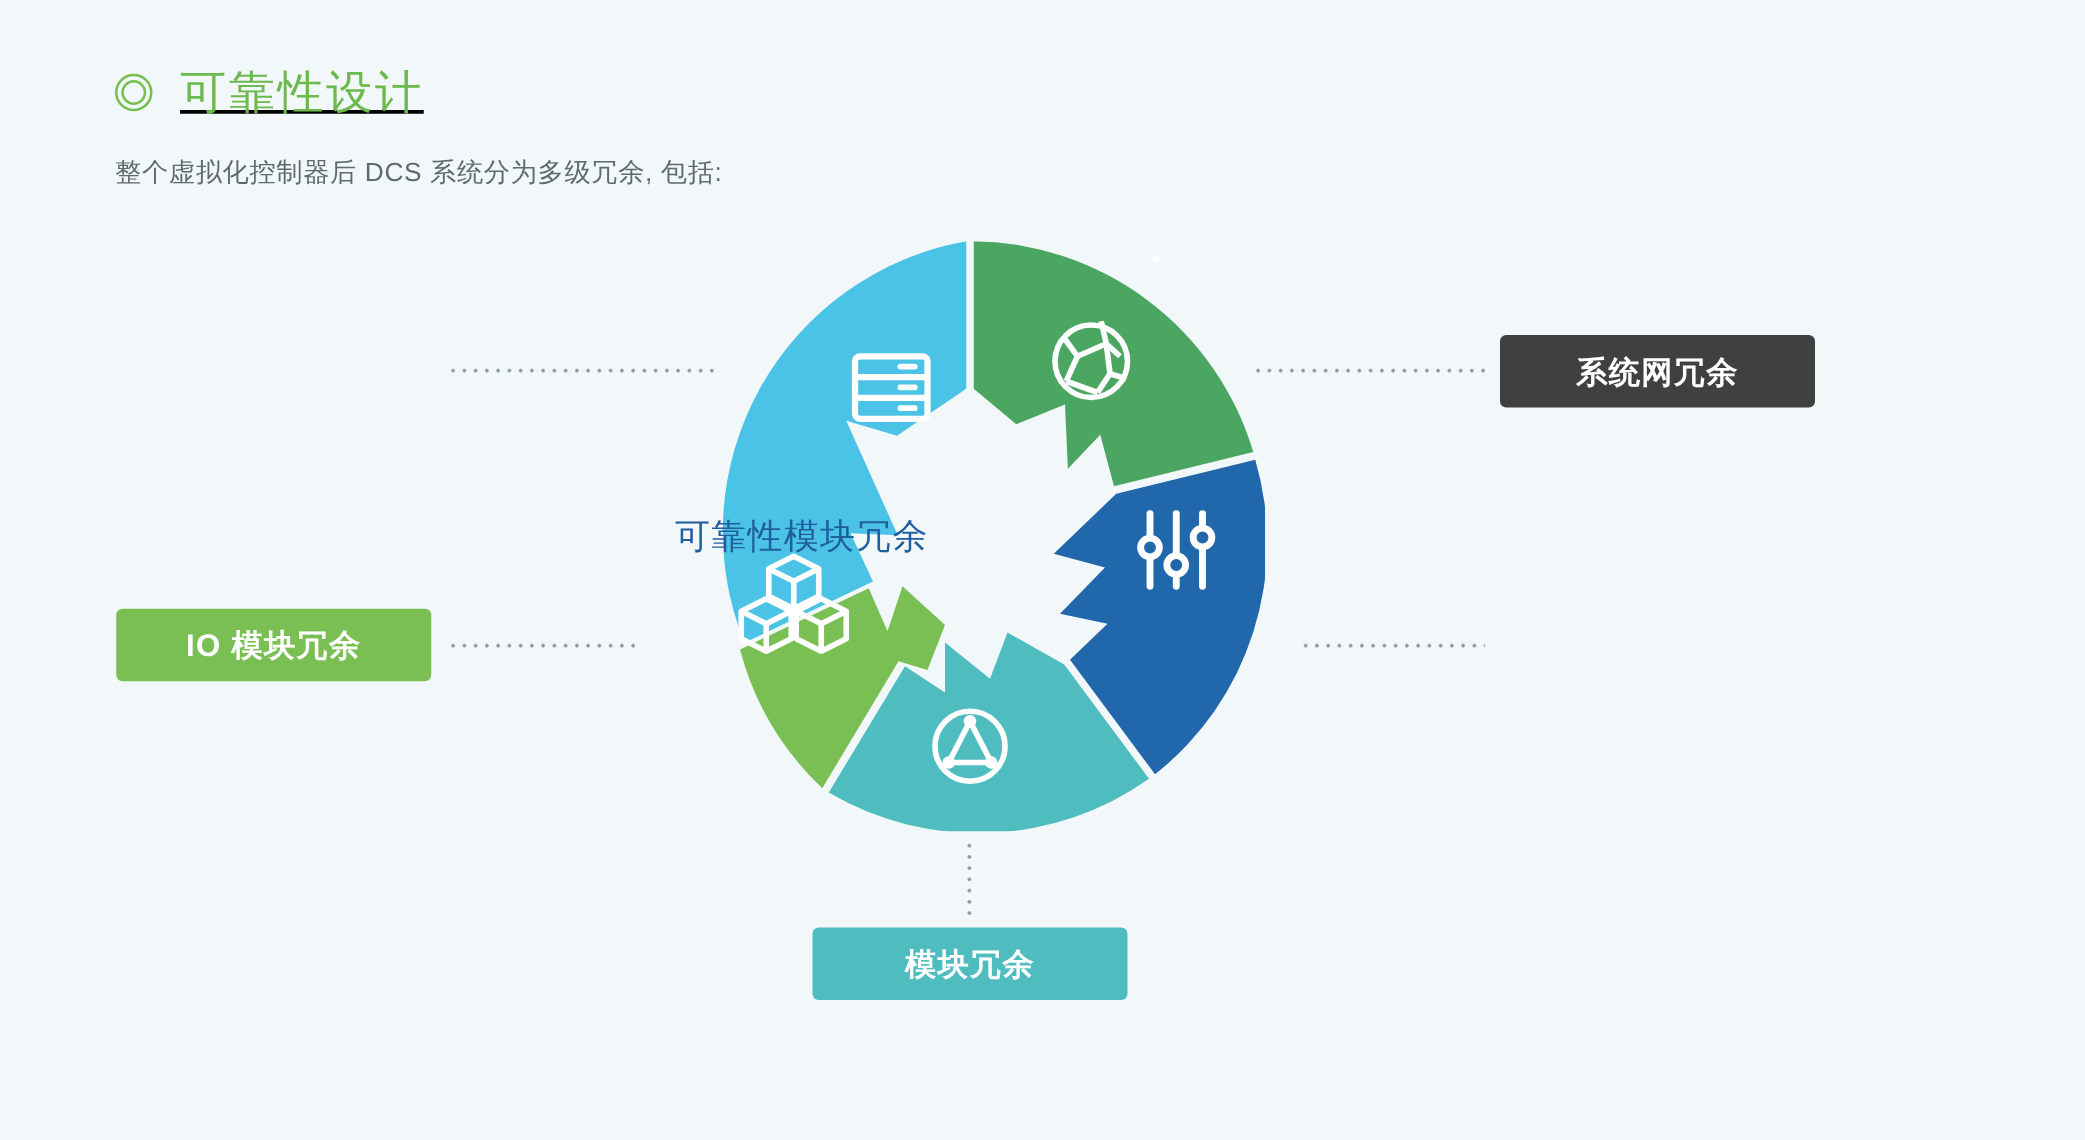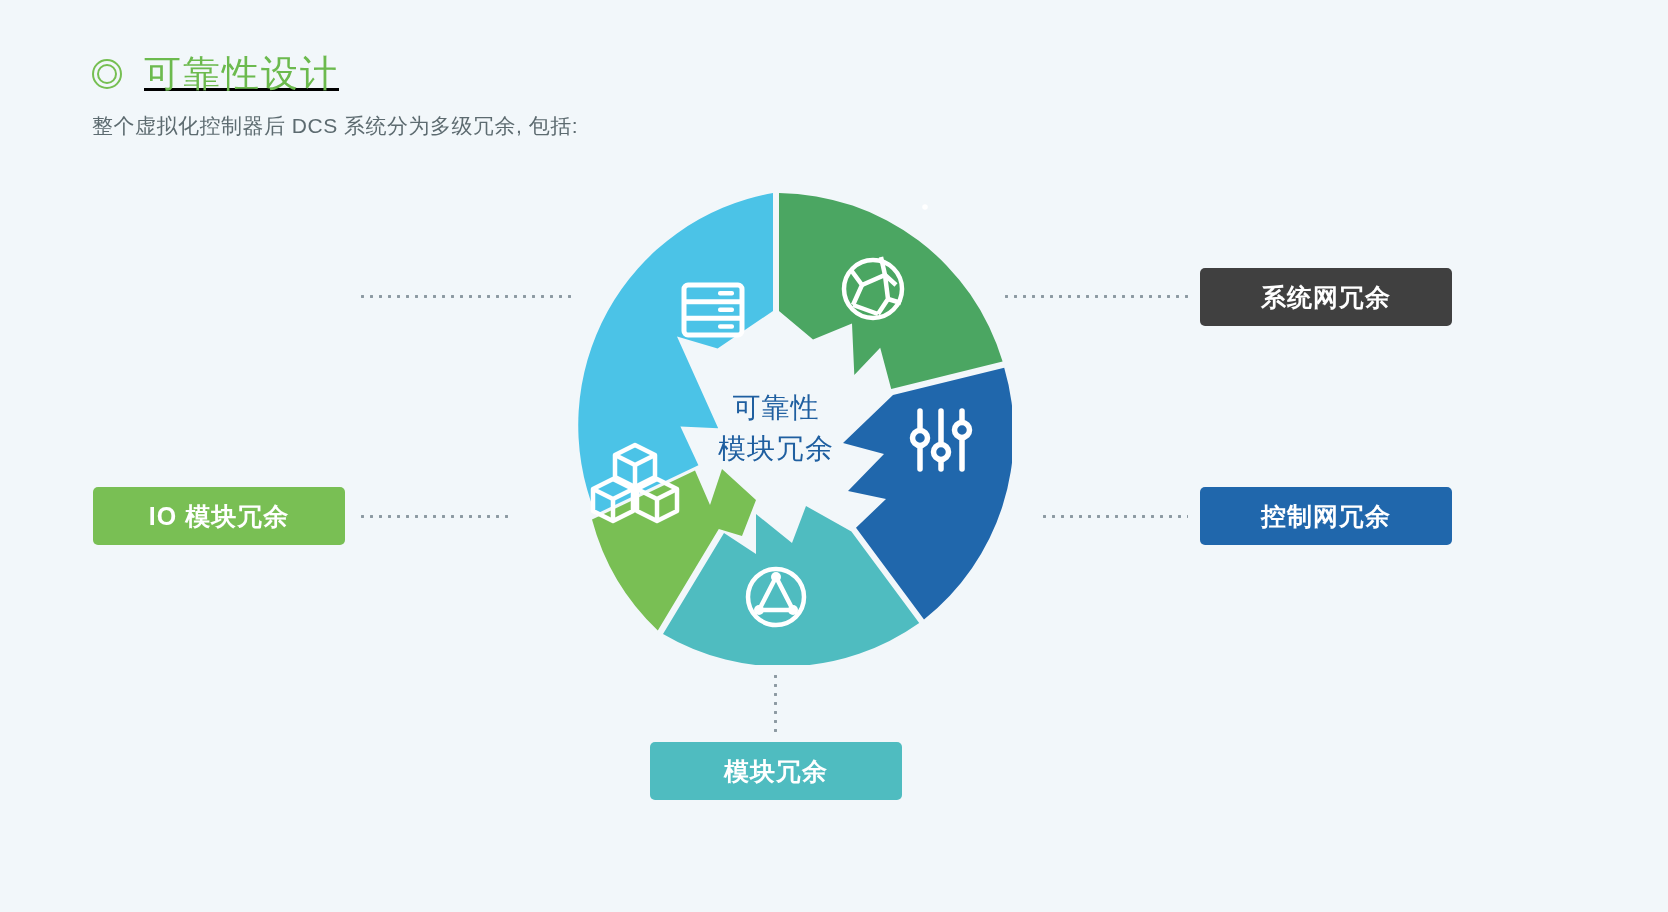--- a/index.html
+++ b/index.html
@@ -30,21 +30,21 @@
     border: 2.5px solid #76bf52;
   }
   .title-text {
     font-size: 37px;
     color: #6cba4e;
     letter-spacing: 2px;
     font-weight: 400;
     line-height: 1;
   }
   .subtitle {
-    margin-top: 20px;
+    margin-top: 32px;
     font-size: 21px;
     color: #5d6b70;
     letter-spacing: 0.5px;
   }
 
   
   .pill {
     position: absolute;
     height: 58px;
     width: 252px;
@@ -92,23 +92,22 @@
     width: 472px;
     height: 472px;
   }
   .donut svg { display: block; width: 472px; height: 472px; }
 
   .center-text {
     position: absolute;
     left: 0; top: 0;
     width: 472px; height: 472px;
     display: flex;
-    flex-direction: column;
+    flex-direction: row;
     align-items: center;
-    justify-content: center;
     pointer-events: none;
   }
   .center-line {
     font-size: 28px;
     color: #1f5fa0;
     font-weight: 500;
     line-height: 1.45;
     letter-spacing: 1px;
   }
 </style>
@@ -126,21 +125,20 @@
   </div>
 
   <div class="dots-h dots-vc"></div>
   <div class="dots-h dots-io"></div>
   <div class="dots-h dots-sys"></div>
   <div class="dots-h dots-ctl"></div>
   <div class="dots-v dots-gw"></div>
 
   <div class="pill pill-io">IO 模块冗余</div>
   <div class="pill pill-sys">系统网冗余</div>
-  <div class="pill pill-ctl">控制网冗余</div>
   <div class="pill pill-gw">模块冗余</div>
 
   <div class="donut">
     <svg viewBox="0 0 472 472" xmlns="http://www.w3.org/2000/svg">
 
       <path fill="#4bc3e7" d="M 233 0
            A 236 236 0 0 0 55.6 321.2
            L 158.4 272.2
            L 140.4 233.6
            L 178.2 235.2

